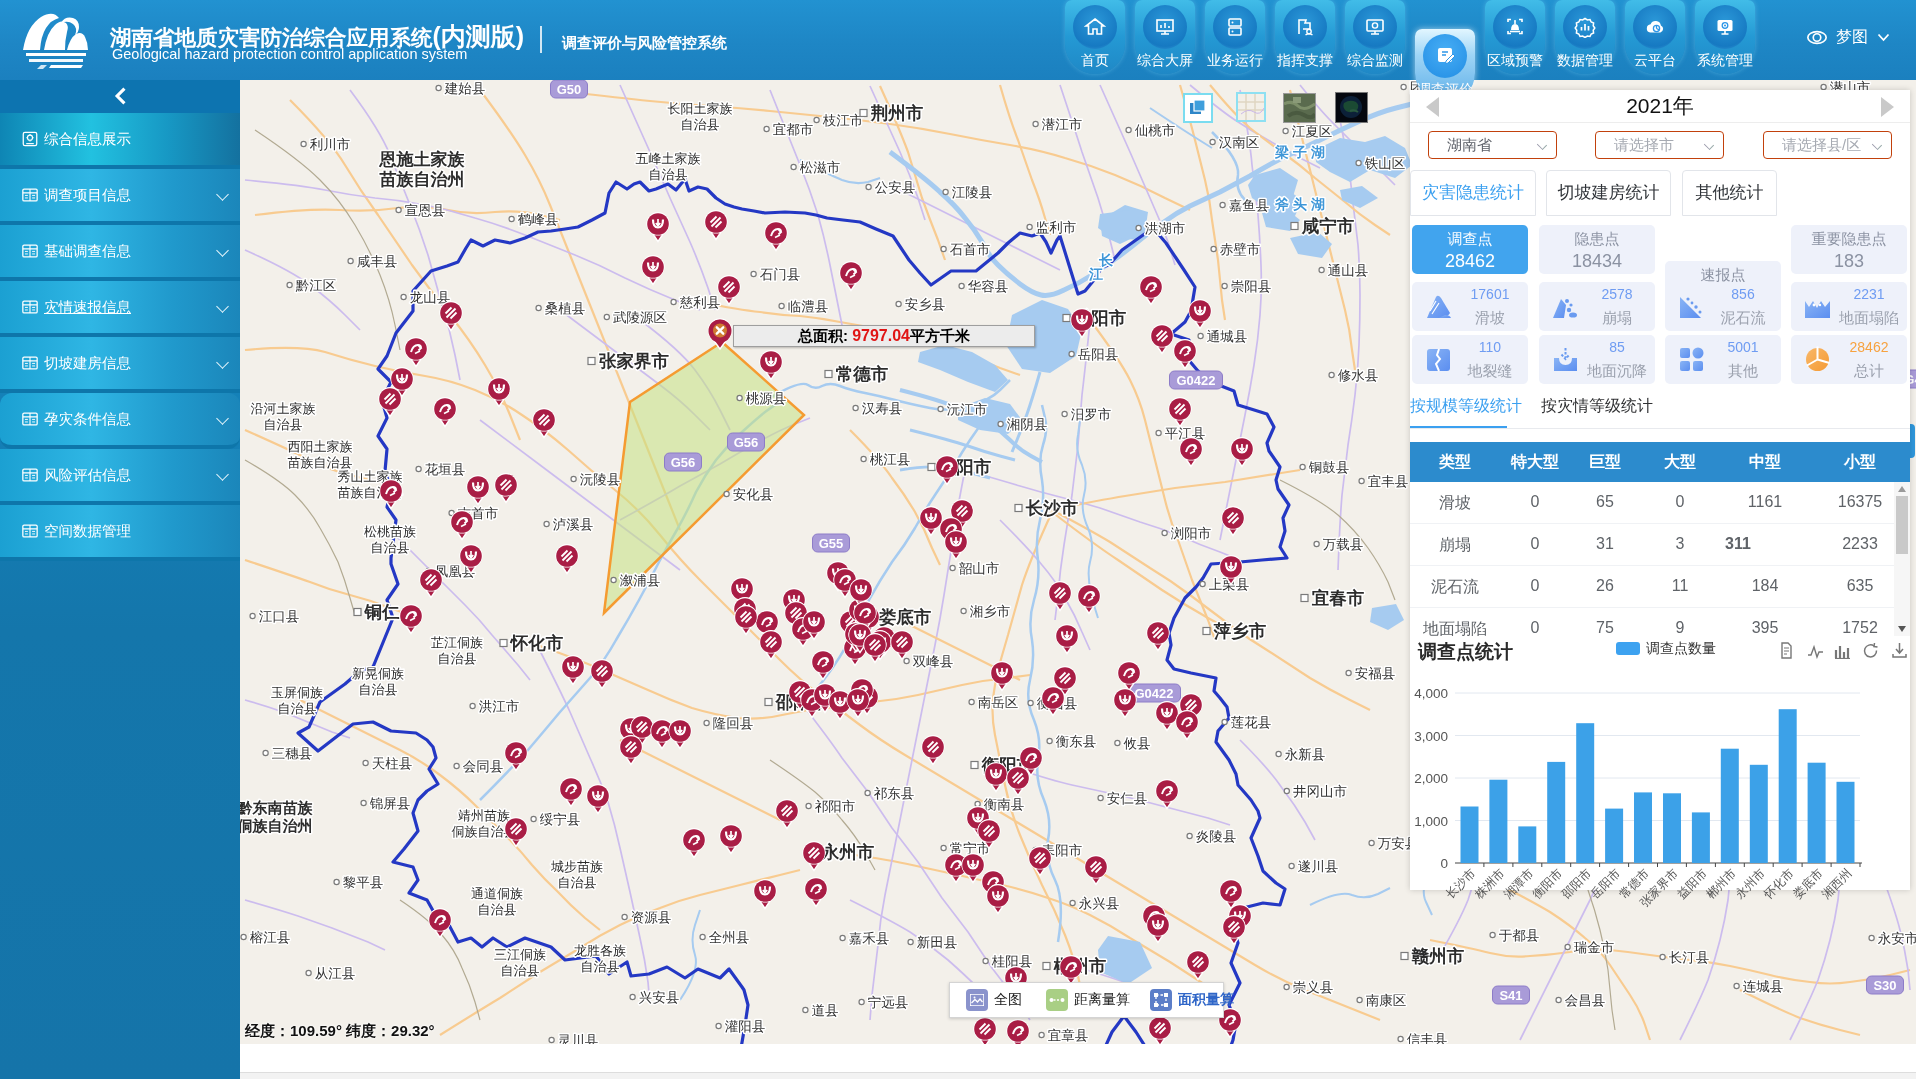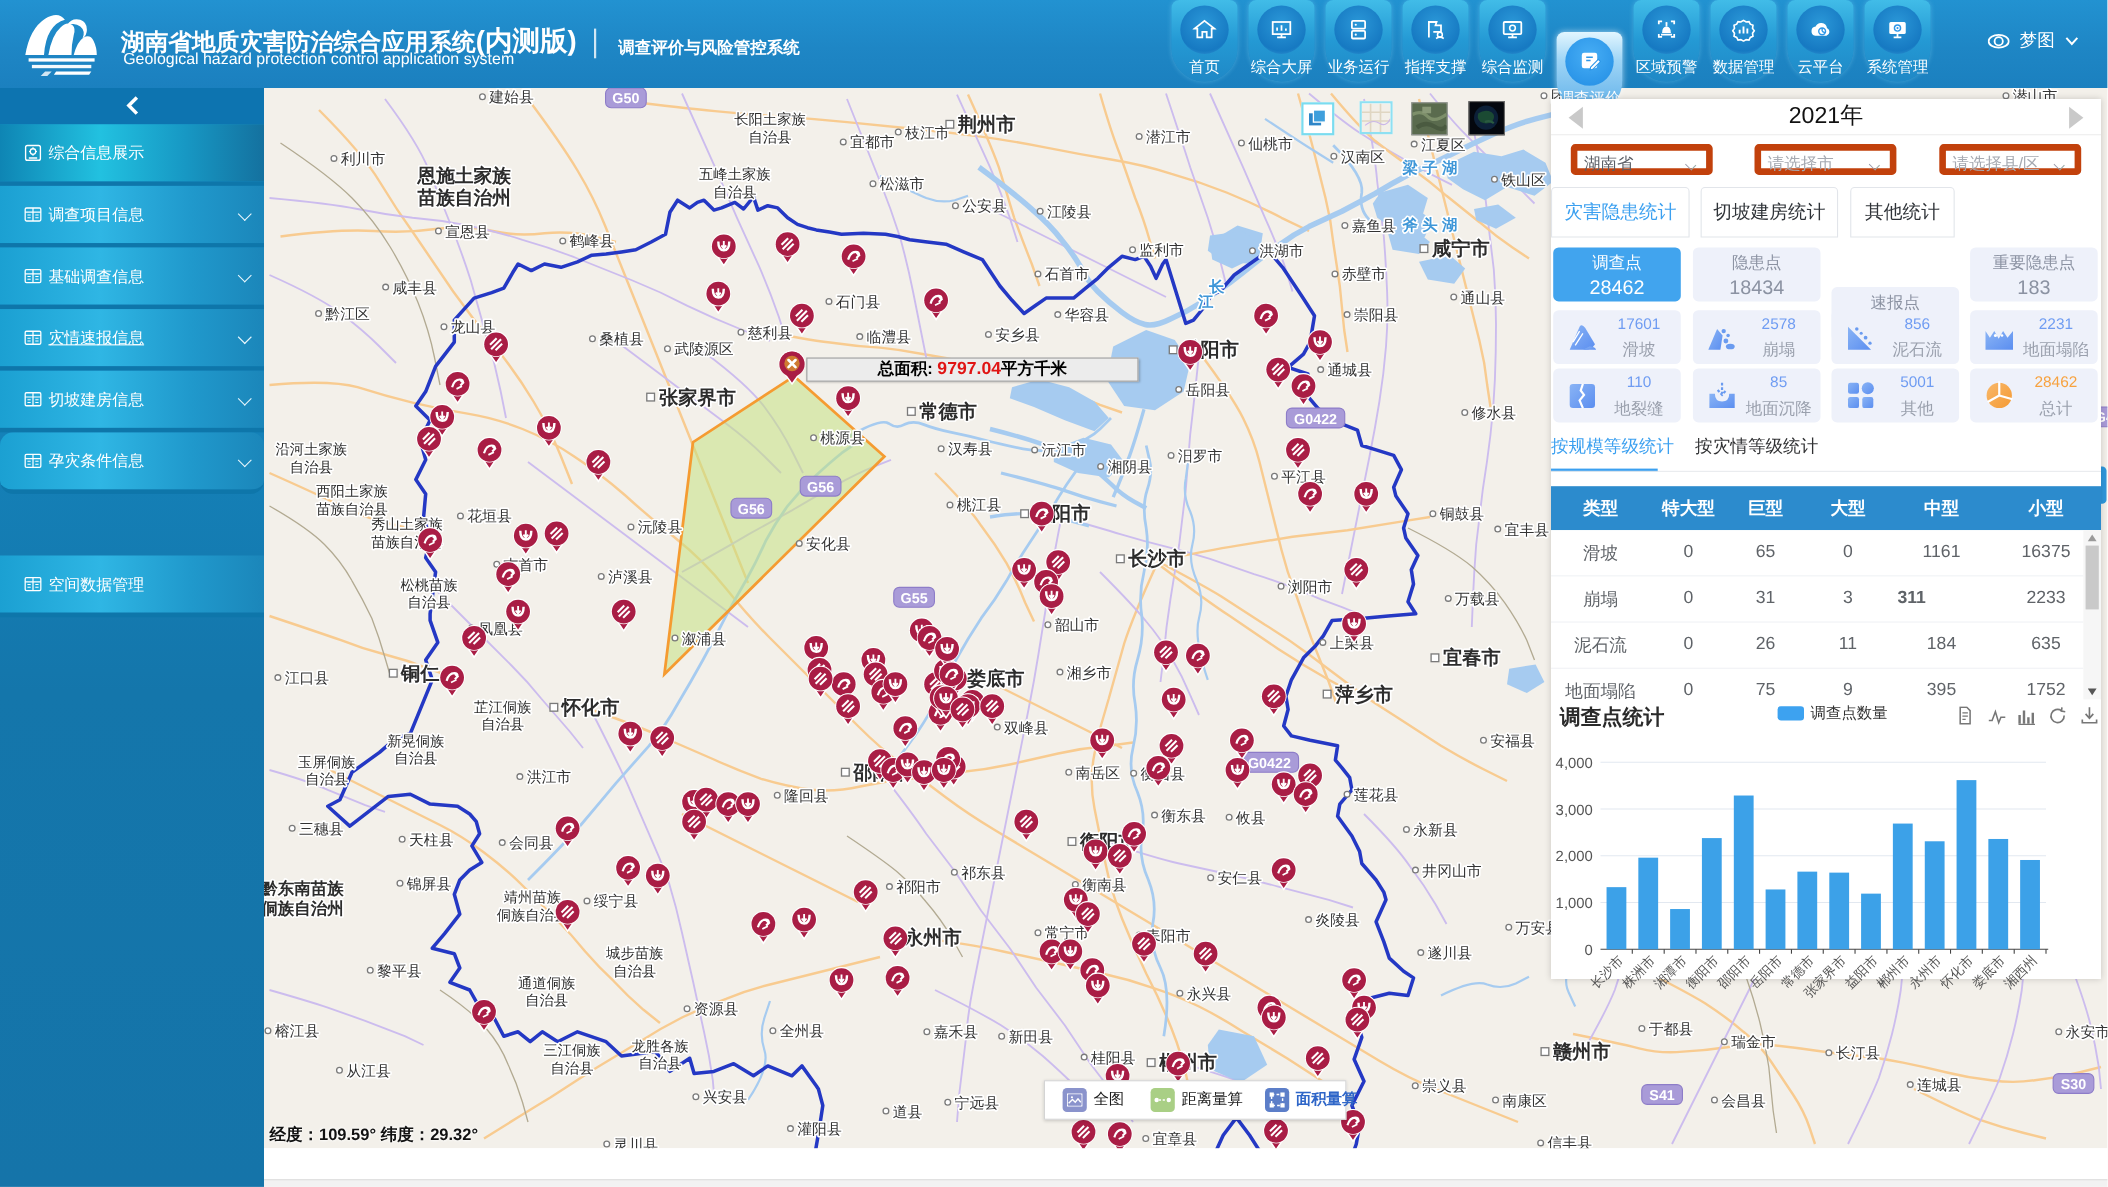--- a/index.html
+++ b/index.html
@@ -24,21 +24,21 @@
 .mitem{position:absolute;left:0;width:240px;height:56px;background:linear-gradient(90deg,#1ba0d2 0%,#2fb6e4 38%,#2099cc 72%,#1b86ba 100%);border-bottom:4px solid #0e76aa;color:#fff;font-size:14.5px;display:flex;align-items:center;}
 .mitem.act{background:linear-gradient(90deg,#0e85b4 0%,#22c1e0 38%,#1798c4 70%,#14719f 100%);}
 .mitem .mic{margin-left:22px;margin-right:6px;width:16px;height:16px;flex:0 0 auto;}
 .mitem .chev{position:absolute;right:13px;top:21px;width:9px;height:9px;border-right:1.6px solid #e8f6fc;border-bottom:1.6px solid #e8f6fc;transform:rotate(45deg);}
 
 #panel{position:absolute;left:1410px;top:90px;width:500px;height:800px;background:#fff;box-shadow:0 0 6px rgba(0,0,0,.18);}
 #yearbar{position:absolute;left:0;top:0;width:500px;height:33px;border-bottom:1px solid #ededed;}
 #yearbar .yr{position:absolute;left:0;top:0;width:100%;text-align:center;font-size:21px;color:#111;line-height:32px;}
 .tri-l{position:absolute;left:16px;top:7px;width:0;height:0;border-top:10px solid transparent;border-bottom:10px solid transparent;border-right:13px solid #c9c9c9;}
 .tri-r{position:absolute;right:16px;top:7px;width:0;height:0;border-top:10px solid transparent;border-bottom:10px solid transparent;border-left:13px solid #c9c9c9;}
-.sel{position:absolute;top:41px;height:28px;border:6px solid #c2410c;border-radius:4px;font-size:15px;color:#5a5e66;line-height:26px;padding-left:6px;background:#fff;}
+.sel{position:absolute;top:41px;height:28px;border:1px solid #c2410c;border-radius:4px;font-size:15px;color:#5a5e66;line-height:26px;padding-left:18px;background:#fff;}
 .sel .sv{position:absolute;right:10px;top:9px;width:8px;height:8px;border-right:1.6px solid #9aa;border-bottom:1.6px solid #99a;transform:rotate(45deg) scale(1,.8);}
 .sel.ph{color:#a6aab2;}
 .ptab{position:absolute;top:80px;height:46px;border:1px solid #e2e5ea;background:#fff;font-size:17px;color:#2f3338;text-align:center;line-height:44px;border-radius:4px 4px 0 0;}
 .ptab.act{color:#3ba0f0;}
 .card{position:absolute;width:116px;height:49px;background:#eef1fa;border-radius:5px;text-align:center;}
 .card .t1{font-size:15px;color:#8b92a2;margin-top:5px;}
 .card .t2{font-size:18px;color:#8b92a2;margin-top:2px;}
 .card.blue{background:#41a4ee;}
 .card.blue .t1,.card.blue .t2{color:#fff;}
 .icard{position:absolute;width:116px;height:49px;background:#eef1fa;border-radius:5px;}
@@ -986,20 +986,29 @@
       </div>
       <div class="mitem" style="top:313px;border-radius:12px;">
         <span class="mic"><svg viewBox="0 0 19 19" width="16" height="16">
             <rect x="1" y="2.5" width="17" height="14" rx="1.5" fill="none" stroke="#fff" stroke-width="1.5"></rect>
             <path d="M9.5 2.5 V16.5 M1 7 H18" stroke="#fff" stroke-width="1.3"></path>
             <path d="M3.5 10 H7 M3.5 13 H7 M12 10 H15.5 M12 13 H15.5" stroke="#fff" stroke-width="1.1"></path>
           </svg></span>
         <span>孕灾条件信息</span>
         <div class="chev"></div>
       </div>
+      <div class="mitem" style="top:369px;">
+        <span class="mic"><svg viewBox="0 0 19 19" width="16" height="16">
+            <rect x="1" y="2.5" width="17" height="14" rx="1.5" fill="none" stroke="#fff" stroke-width="1.5"></rect>
+            <path d="M9.5 2.5 V16.5 M1 7 H18" stroke="#fff" stroke-width="1.3"></path>
+            <path d="M3.5 10 H7 M3.5 13 H7 M12 10 H15.5 M12 13 H15.5" stroke="#fff" stroke-width="1.1"></path>
+          </svg></span>
+        <span>风险评估信息</span>
+        <div class="chev"></div>
+      </div>
       <div class="mitem" style="top:425px;">
         <span class="mic"><svg viewBox="0 0 19 19" width="16" height="16">
             <rect x="1" y="2.5" width="17" height="14" rx="1.5" fill="none" stroke="#fff" stroke-width="1.5"></rect>
             <path d="M9.5 2.5 V16.5 M1 7 H18" stroke="#fff" stroke-width="1.3"></path>
             <path d="M3.5 10 H7 M3.5 13 H7 M12 10 H15.5 M12 13 H15.5" stroke="#fff" stroke-width="1.1"></path>
           </svg></span>
         <span>空间数据管理</span>
       </div>
     </div>
     <div id="panel"><div id="yearbar">

